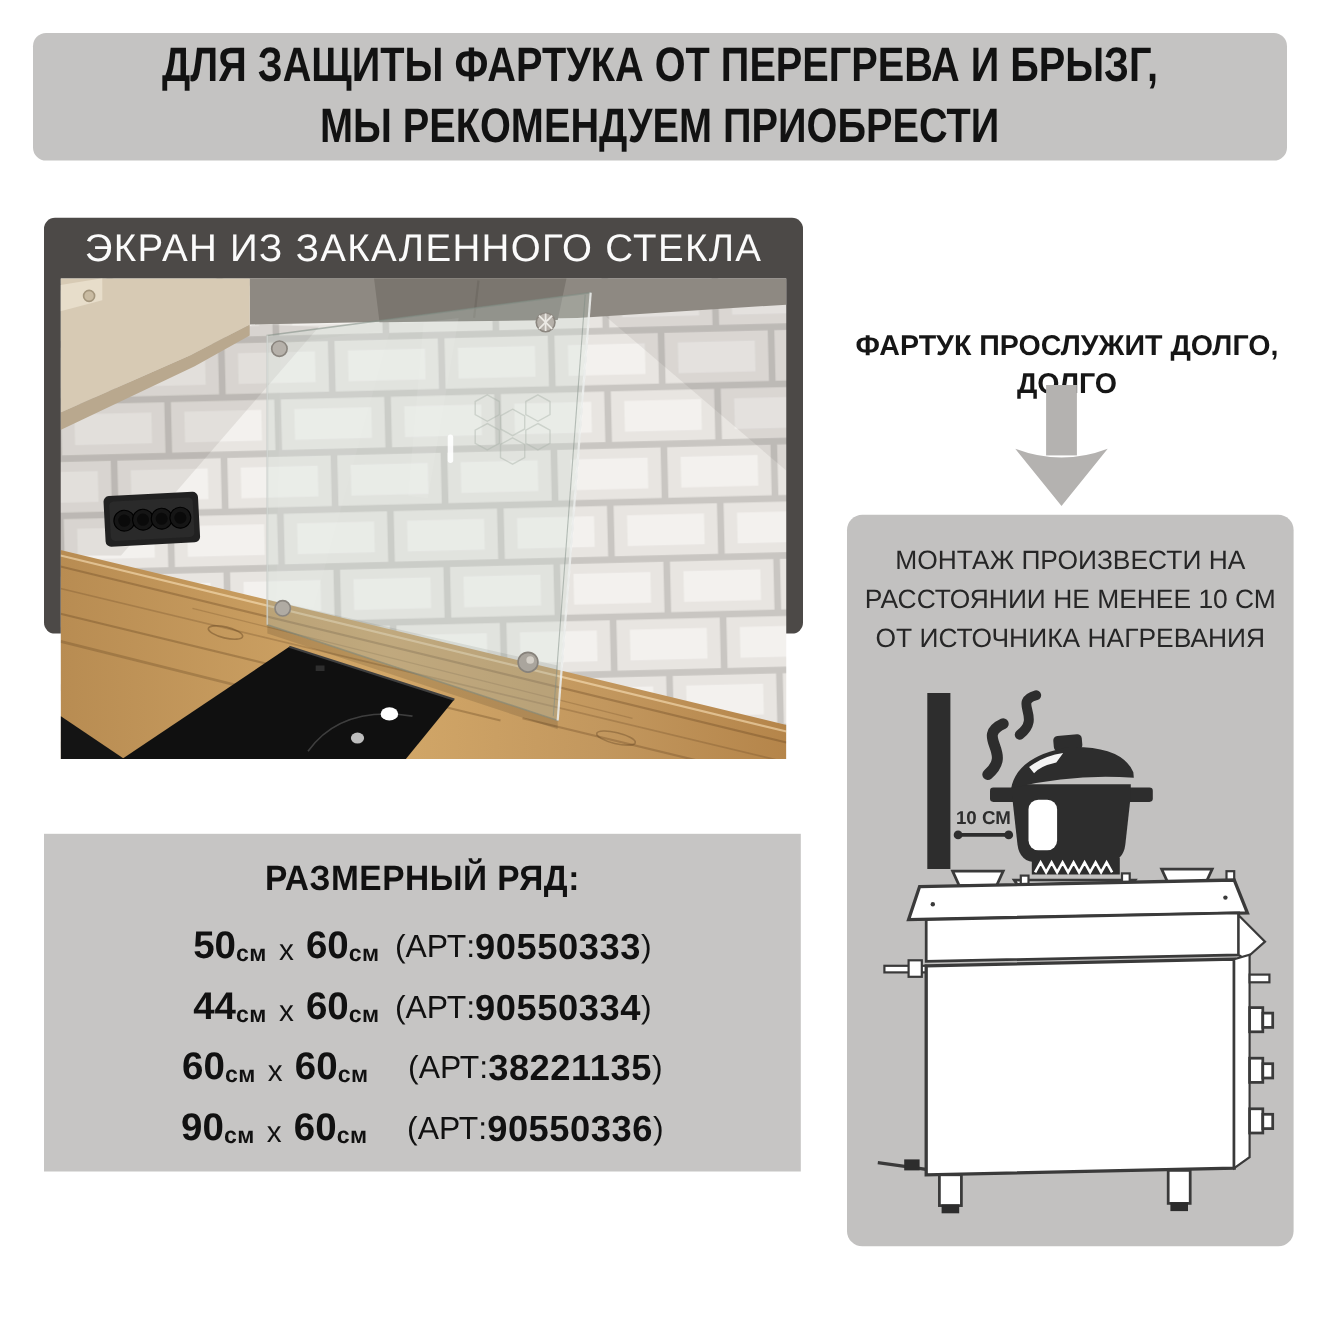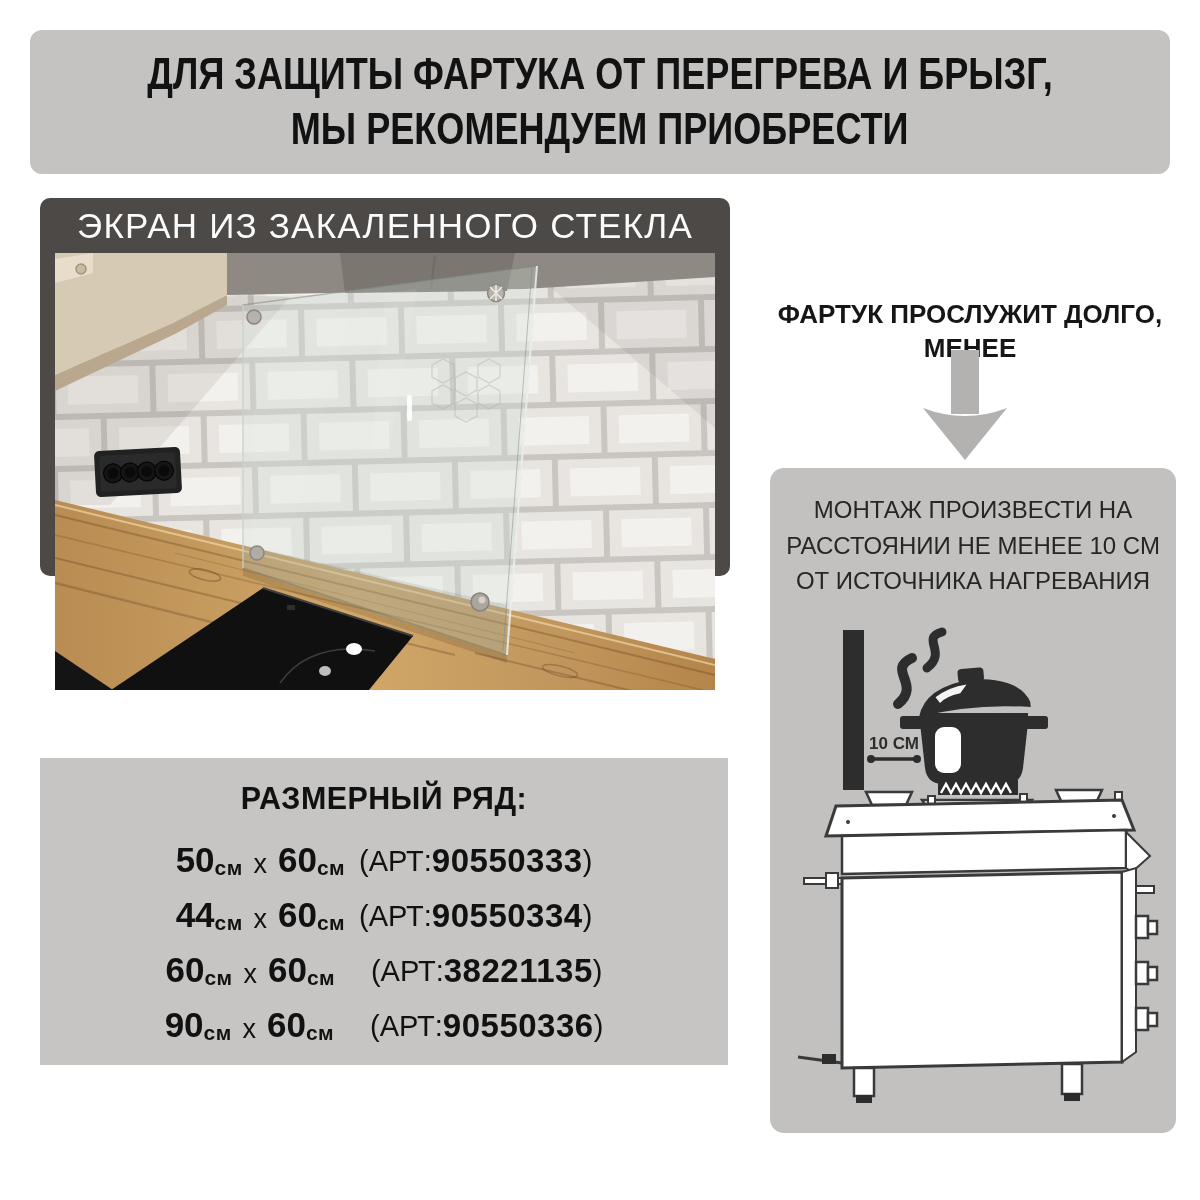--- a/index.html
+++ b/index.html
@@ -1,21 +1,21 @@
 <!DOCTYPE html>
 <html><head>
 <meta charset="utf-8">
 <style>
   * { margin:0; padding:0; box-sizing:border-box; }
   html,body { background:#ffffff; }
   body { font-family:"Liberation Sans","DejaVu Sans",sans-serif; color:#141414; }
   .page { position:relative; width:1200px; height:1200px; background:#ffffff; overflow:hidden; }
 
   
-  .banner { position:absolute; left:30px; top:30px; width:1140px; height:144px;
+  .banner { position:absolute; left:30px; top:30px; width:1140px; height:116px;
             background:#c4c3c2; border-radius:12px; display:flex; flex-direction:column;
             justify-content:center; align-items:center; }
   .banner .line { display:block; white-space:nowrap; font-size:44px; font-weight:700;
                   line-height:1.24; color:#121212; transform:scaleX(0.82); }
 
   
   .card { position:absolute; left:40px; top:198px; width:690px; height:378px;
           background:#4c4947; border-radius:10px; }
   .card-title { position:absolute; left:0; top:0; width:100%; height:55px;
                 display:flex; align-items:center; justify-content:center;
@@ -167,21 +167,21 @@
             <circle cx="425" cy="349" r="9" fill="#aaa59d" stroke="#87827b" stroke-width="1.5"></circle>
             <circle cx="427" cy="347" r="3.5" fill="#d4cfc7"></circle>
           </g>
         </g>
       </svg>
     </div>
   </section>
 
   <h3 class="durability">
     <span>ФАРТУК ПРОСЛУЖИТ ДОЛГО,</span><br>
-    <span>МЕНЕЕ</span>
+    <span>ДОЛГО</span>
   </h3>
 
   <svg class="arrow-down" viewBox="0 0 92 112">
     <rect x="32" y="0" width="28" height="64" fill="#b4b2b0"></rect>
     <path d="M4,58 Q46,74 88,58 L46,110 Z" fill="#b4b2b0"></path>
   </svg>
 
   <aside class="note-box">
     <p class="note">
       <span>МОНТАЖ ПРОИЗВЕСТИ НА</span>

